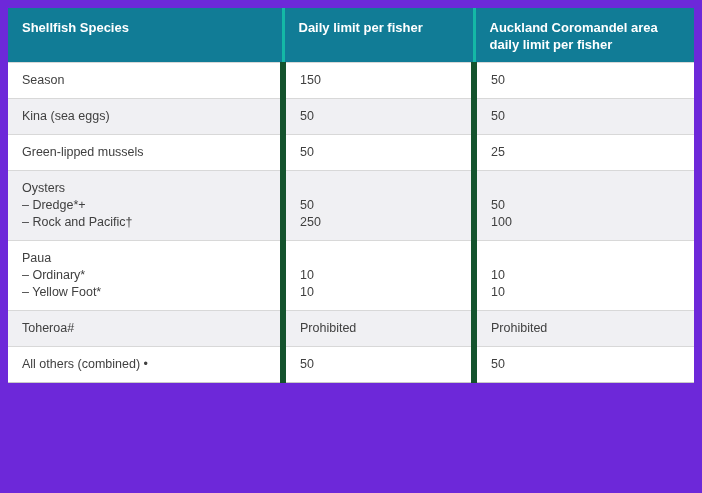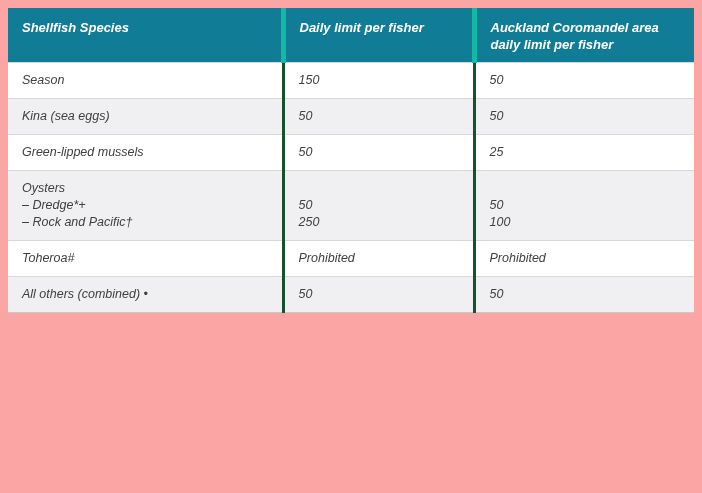--- a/index.html
+++ b/index.html
@@ -5,23 +5,22 @@
   html, body {
     margin: 0;
     padding: 0;
     background: #ffffff;
     font-family: "Liberation Sans", "DejaVu Sans", sans-serif;
   }
   .page {
     position: relative;
     width: 702px;
     height: 493px;
-    background: #fca5a5;
+    background: #6d28d9;
     overflow: hidden;
-    font-style: italic;
   }
   table.limits {
     position: absolute;
     left: 8px;
     top: 8px;
     width: 686px;
     border-collapse: collapse;
     table-layout: fixed;
     font-size: 12.5px;
     color: #404040;
@@ -33,30 +32,30 @@
   thead th {
     background: #117c96;
     color: #ffffff;
     font-size: 13px;
     font-weight: bold;
     text-align: left;
     vertical-align: top;
     padding: 11px 14px 9px 14px;
     line-height: 17px;
   }
-  thead th + th { border-left: 5px solid #14b8a6; }
+  thead th + th { border-left: 3px solid #14b8a6; }
 
   tbody td {
     vertical-align: top;
     padding: 9px 14px;
     line-height: 17px;
     white-space: pre-line;
     border-top: 1px solid #d8d8d8;
   }
-  tbody td + td { border-left: 3px solid #14532d; }
+  tbody td + td { border-left: 6px solid #14532d; }
   tbody tr:nth-child(even) td { background: #f0f0f3; }
   tbody tr:nth-child(odd) td { background: #ffffff; }
   tbody tr:last-child td { border-bottom: 1px solid #c9c9c9; }
 </style>
 </head>
 <body>
 
 <div class="page">
   <table class="limits">
     <colgroup>
@@ -92,20 +91,31 @@
 – Dredge*+
 – Rock and Pacific†</td>
         <td>
 50
 250</td>
         <td>
 50
 100</td>
       </tr>
       <tr>
+        <td>Paua
+– Ordinary*
+– Yellow Foot*</td>
+        <td>
+10
+10</td>
+        <td>
+10
+10</td>
+      </tr>
+      <tr>
         <td>Toheroa#</td>
         <td>Prohibited</td>
         <td>Prohibited</td>
       </tr>
       <tr>
         <td>All others (combined) •</td>
         <td>50</td>
         <td>50</td>
       </tr>
     </tbody>

